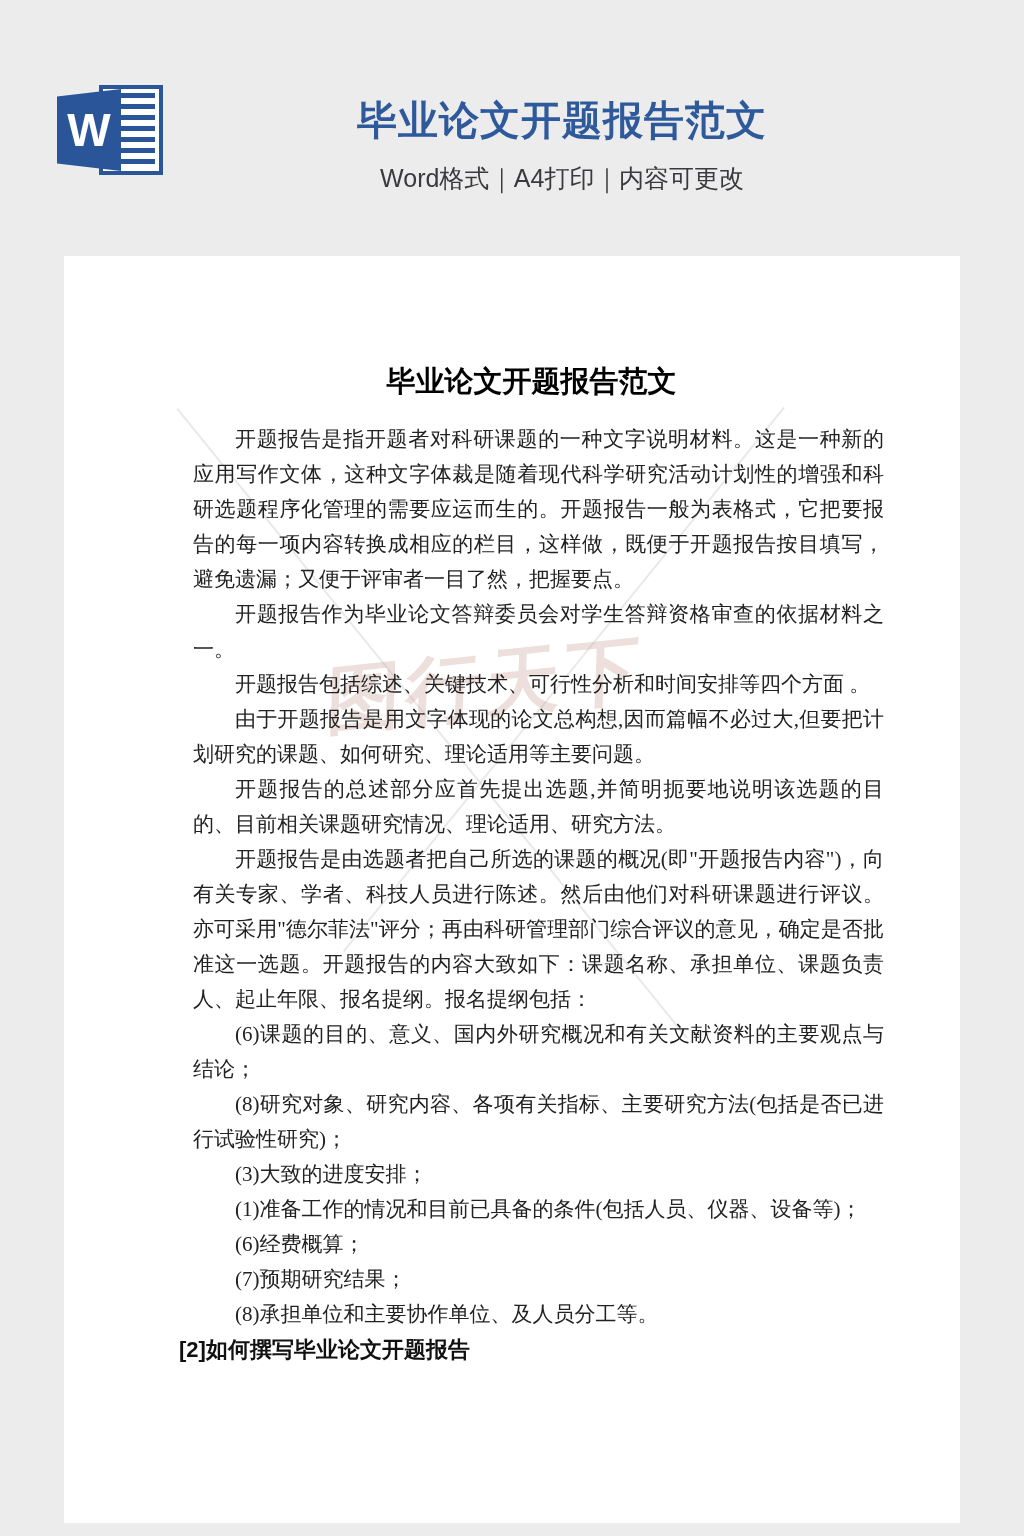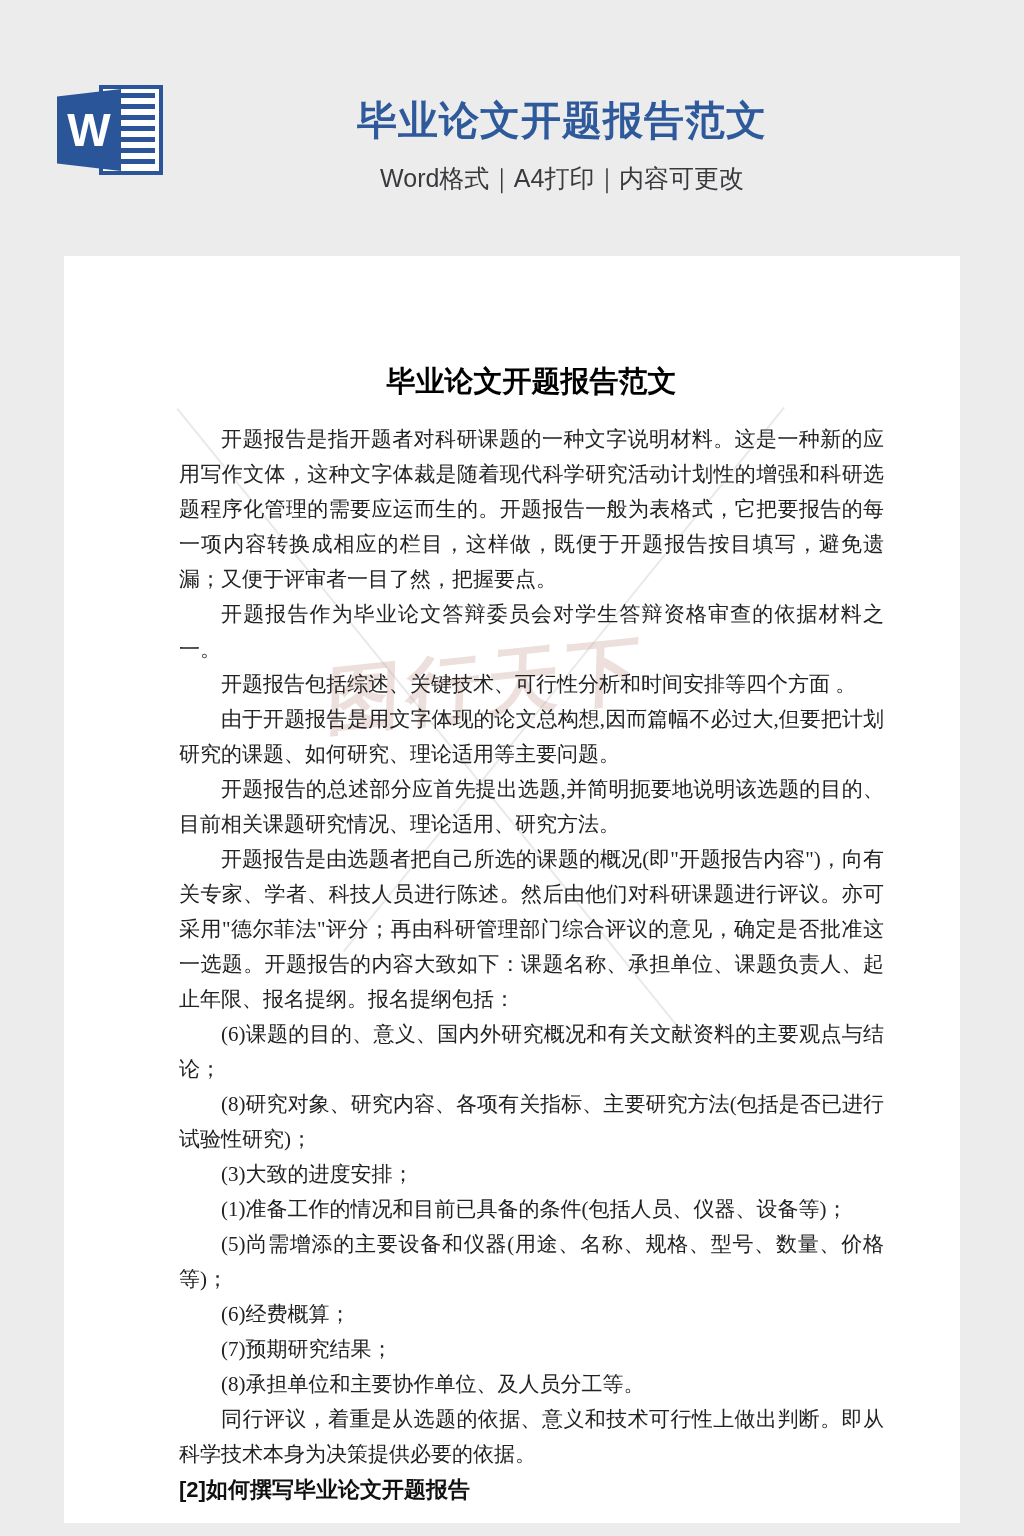--- a/index.html
+++ b/index.html
@@ -63,21 +63,21 @@
     transform:rotate(-6deg) skewX(-8deg);
     white-space:nowrap; pointer-events:none;
   }
 
   .doc-content { position:relative; z-index:1; padding:104px 76px 0 115px; }
   .doc-title {
     text-align:center; font-weight:bold; font-size:29px; line-height:42px;
     color:#000000; margin-bottom:20px;
   }
   .doc-body p { font-size:21px; line-height:35px; color:#222222; text-align:justify; }
-  .doc-body p.indent { text-indent:2em; }
+  .doc-body p.indent { text-indent:2em;margin-left:14px; }
   .doc-body p.heading {
     font-family:"Liberation Sans","DejaVu Sans",sans-serif;
     font-weight:bold; font-size:22px; color:#111111; text-indent:0;
   }
 </style>
 </head>
 <body>
 
 <div class="site-header">
   <div class="word-icon">
@@ -105,21 +105,19 @@
         <p class="indent">开题报告是指开题者对科研课题的一种文字说明材料。这是一种新的应用写作文体，这种文字体裁是随着现代科学研究活动计划性的增强和科研选题程序化管理的需要应运而生的。开题报告一般为表格式，它把要报告的每一项内容转换成相应的栏目，这样做，既便于开题报告按目填写，避免遗漏；又便于评审者一目了然，把握要点。</p>
         <p class="indent">开题报告作为毕业论文答辩委员会对学生答辩资格审查的依据材料之一。</p>
         <p class="indent">开题报告包括综述、关键技术、可行性分析和时间安排等四个方面 。</p>
         <p class="indent">由于开题报告是用文字体现的论文总构想,因而篇幅不必过大,但要把计划研究的课题、如何研究、理论适用等主要问题。</p>
         <p class="indent">开题报告的总述部分应首先提出选题,并简明扼要地说明该选题的目的、目前相关课题研究情况、理论适用、研究方法。</p>
         <p class="indent">开题报告是由选题者把自己所选的课题的概况(即"开题报告内容")，向有关专家、学者、科技人员进行陈述。然后由他们对科研课题进行评议。亦可采用"德尔菲法"评分；再由科研管理部门综合评议的意见，确定是否批准这一选题。开题报告的内容大致如下：课题名称、承担单位、课题负责人、起止年限、报名提纲。报名提纲包括：</p>
         <p class="indent">(6)课题的目的、意义、国内外研究概况和有关文献资料的主要观点与结论；</p>
         <p class="indent">(8)研究对象、研究内容、各项有关指标、主要研究方法(包括是否已进行试验性研究)；</p>
         <p class="indent">(3)大致的进度安排；</p>
         <p class="indent">(1)准备工作的情况和目前已具备的条件(包括人员、仪器、设备等)；</p>
-        <p class="indent">(5)尚需增添的主要设备和仪器(用途、名称、规格、型号、数量、价格等)；</p>
         <p class="indent">(6)经费概算；</p>
         <p class="indent">(7)预期研究结果；</p>
         <p class="indent">(8)承担单位和主要协作单位、及人员分工等。</p>
-        <p class="indent">同行评议，着重是从选题的依据、意义和技术可行性上做出判断。即从科学技术本身为决策提供必要的依据。</p>
         <p class="heading">[2]如何撰写毕业论文开题报告</p>
       </div>
   </div>
 </div>
 
 </body></html>

